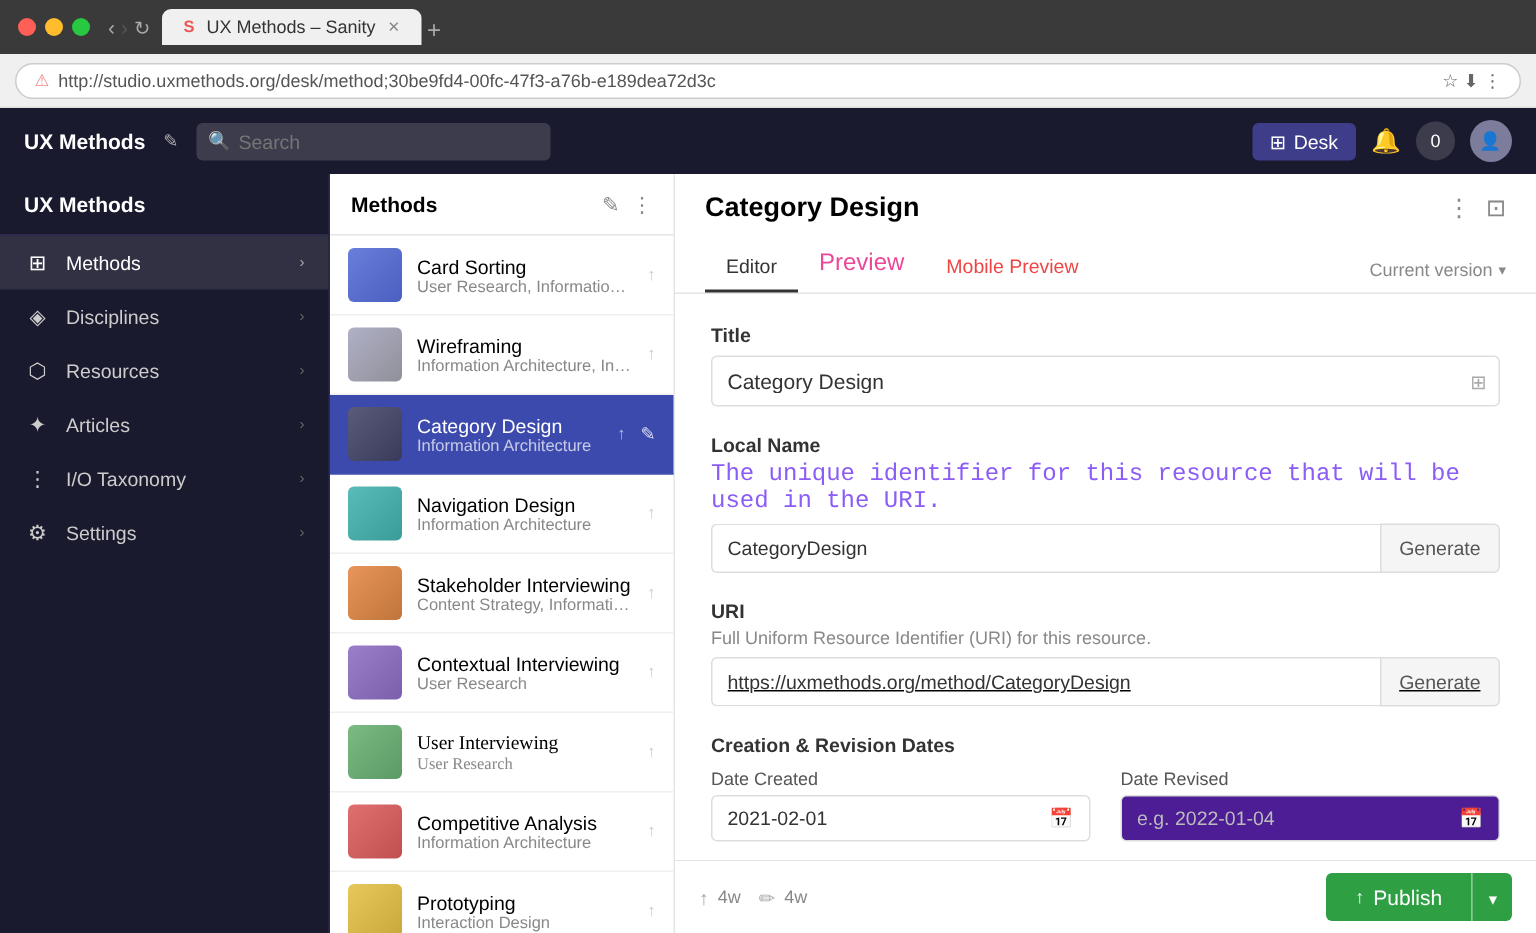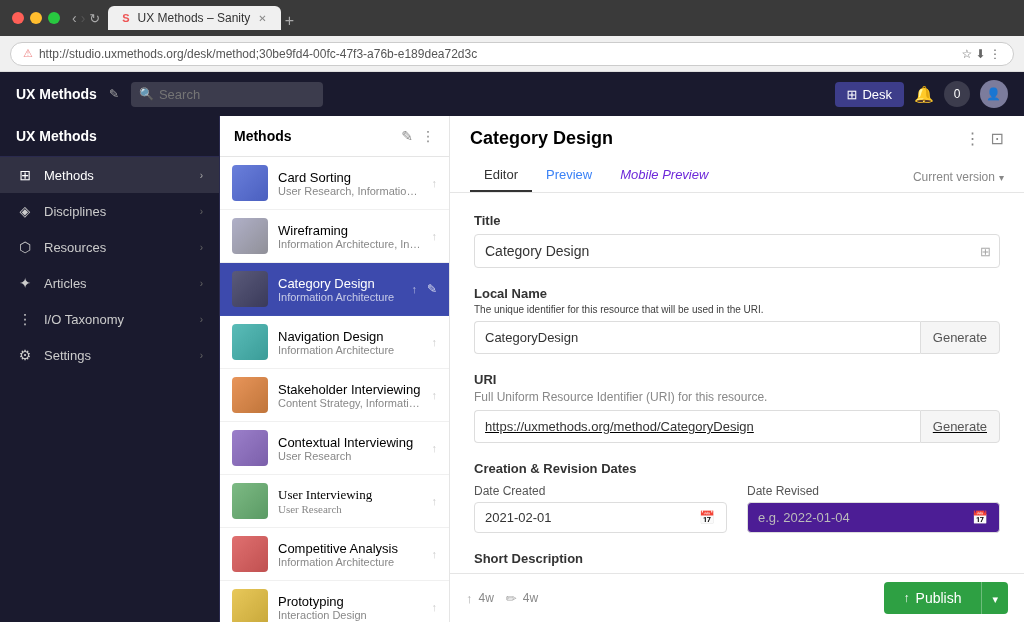--- a/index.html
+++ b/index.html
@@ -39,21 +39,21 @@
     <span style="color:#555;font-size:12px;">http://studio.uxmethods.org/desk/method;30be9fd4-00fc-47f3-a76b-e189dea72d3c</span>
     <span style="display:flex;gap:8px;margin-left:auto;color:#666;font-size:12px;">☆ ⬇ ⋮</span>
   </div>
 </div>
 
 <div style="background:#1a1a2e;height:44px;display:flex;align-items:center;padding:0 16px;gap:12px;">
   <span style="color:white;font-weight:600;font-size:14px;">UX Methods</span>
   <span style="color:#aaa;font-size:12px;cursor:pointer;">✎</span>
   <div style="position:relative;display:flex;align-items:center;">
     <span style="position:absolute;left:8px;color:#aaa;font-size:12px;">🔍</span>
-    <input style="background: rgba(255, 255, 255, 0.15); border: none; border-radius: 4px; color: white; padding: 5px 10px 5px 28px; font-size: 13px; width: 192px;" placeholder="Search">
+    <input style="background: rgba(255, 255, 255, 0.15); border: none; border-radius: 4px; color: white; padding: 5px 10px 5px 28px; font-size: 13px; width: 236px;" placeholder="Search">
   </div>
   <div style="margin-left:auto;display:flex;align-items:center;gap:10px;">
     <button style="background:#3d3d8a;color:white;border:none;border-radius:4px;padding:5px 12px;font-size:13px;display:flex;align-items:center;gap:5px;cursor:pointer;">
       <span>⊞</span>
       <span>Desk</span>
     </button>
     <button style="background:none;border:none;color:#aaa;font-size:16px;cursor:pointer;">🔔</button>
     <button style="background:rgba(255,255,255,0.15);border:none;color:white;font-size:12px;border-radius:50%;width:26px;height:26px;cursor:pointer;display:flex;align-items:center;justify-content:center;">0</button>
     <div style="width:28px;height:28px;border-radius:50%;background:#7c7c9c;display:flex;align-items:center;justify-content:center;color:white;font-size:12px;cursor:pointer;">👤</div>
   </div>
@@ -195,42 +195,42 @@
     <div style="background:white;padding:12px 20px 0;border-bottom:1px solid #e5e5e5;">
       <div style="display:flex;align-items:center;margin-bottom:10px;">
         <h1 style="font-size:18px;font-weight:600;flex:1;">Category Design</h1>
         <div style="display:flex;gap:10px;color:#888;">
           <span style="cursor:pointer;font-size:16px;">⋮</span>
           <span style="cursor:pointer;font-size:16px;">⊡</span>
         </div>
       </div>
       <div style="display:flex;align-items:flex-end;">
         <div style="padding:8px 14px;font-size:13px;cursor:pointer;color:#333;border-bottom:2px solid #333;font-weight:400;">Editor</div>
-        <div style="padding:8px 14px;font-size:13px;cursor:pointer;color:#3b82f6;border-bottom:2px solid transparent;">Preview</div>
-        <div style="padding:8px 14px;font-size:13px;cursor:pointer;color:#6d28d9;border-bottom:2px solid transparent;font-style:italic;">Mobile Preview</div>
+        <div style="padding:8px 14px;font-size:16px;cursor:pointer;color:#ec4899;border-bottom:2px solid transparent;">Preview</div>
+        <div style="padding:8px 14px;font-size:13px;cursor:pointer;color:#ef4444;border-bottom:2px solid transparent;">Mobile Preview</div>
         <div style="margin-left:auto;font-size:12px;color:#888;display:flex;align-items:center;gap:4px;padding-bottom:8px;cursor:pointer;">
           <span>Current version</span>
           <span style="font-size:10px;">▾</span>
         </div>
       </div>
     </div>
 
     <div style="padding:20px 24px;overflow-y:auto;flex:1;background:white;">
 
       <div style="margin-bottom:18px;">
         <div style="font-size:13px;font-weight:600;color:#333;margin-bottom:6px;">Title</div>
         <div style="display:flex;align-items:center;border:1px solid #ddd;border-radius:4px;background:white;">
           <input style="flex: 1 1 0%; border: none; border-radius: 4px; padding: 8px 10px; font-size: 14px; color: rgb(51, 51, 51); background: transparent; outline: none;" value="Category Design">
           <span style="padding:8px;color:#aaa;font-size:13px;">⊞</span>
         </div>
       </div>
 
       <div style="margin-bottom:18px;">
         <div style="font-size:13px;font-weight:600;color:#333;margin-bottom:3px;">Local Name</div>
-        <div style="font-size:10px;color:#404040;margin-bottom:6px;">The unique identifier for this resource that will be used in the URI.</div>
+        <div style="font-size:16px;color:#8b5cf6;margin-bottom:6px;font-family:Liberation Mono, monospace;">The unique identifier for this resource that will be used in the URI.</div>
         <div style="display:flex;">
           <input style="flex: 1 1 0%; border-top: 1px solid rgb(221, 221, 221); border-bottom: 1px solid rgb(221, 221, 221); border-left: 1px solid rgb(221, 221, 221); border-image: initial; border-radius: 4px 0px 0px 4px; padding: 8px 10px; font-size: 13px; color: rgb(51, 51, 51); background: white; outline: none; border-right: none;" value="CategoryDesign">
           <button style="border:1px solid #ddd;border-radius:0 4px 4px 0;padding:8px 12px;font-size:13px;color:#555;background:#f5f5f5;cursor:pointer;">Generate</button>
         </div>
       </div>
 
       <div style="margin-bottom:18px;">
         <div style="font-size:13px;font-weight:600;color:#333;margin-bottom:3px;">URI</div>
         <div style="font-size:12px;color:#888;margin-bottom:6px;">Full Uniform Resource Identifier (URI) for this resource.</div>
         <div style="display:flex;text-decoration:underline;">

